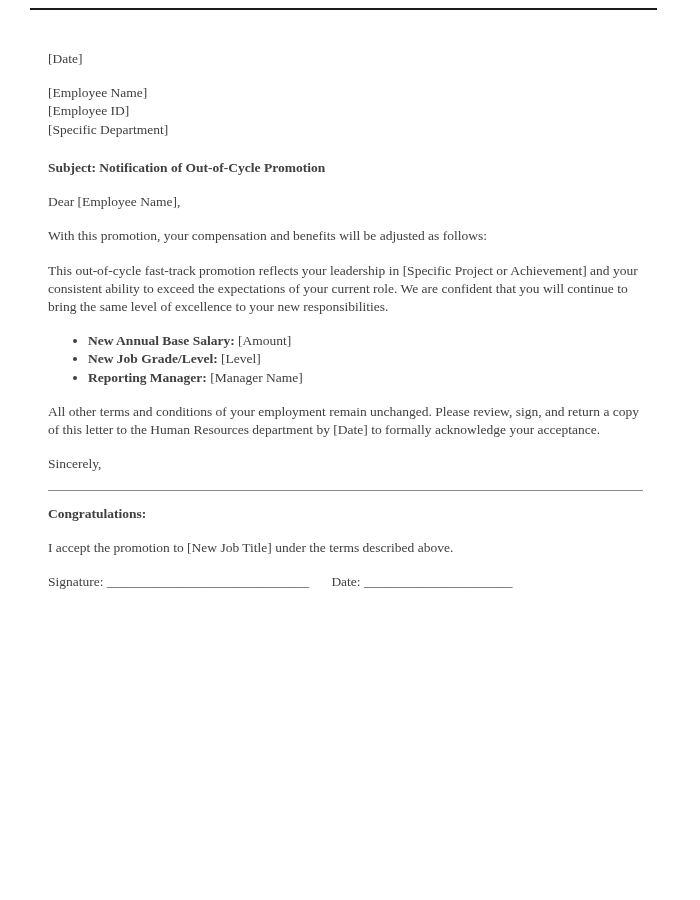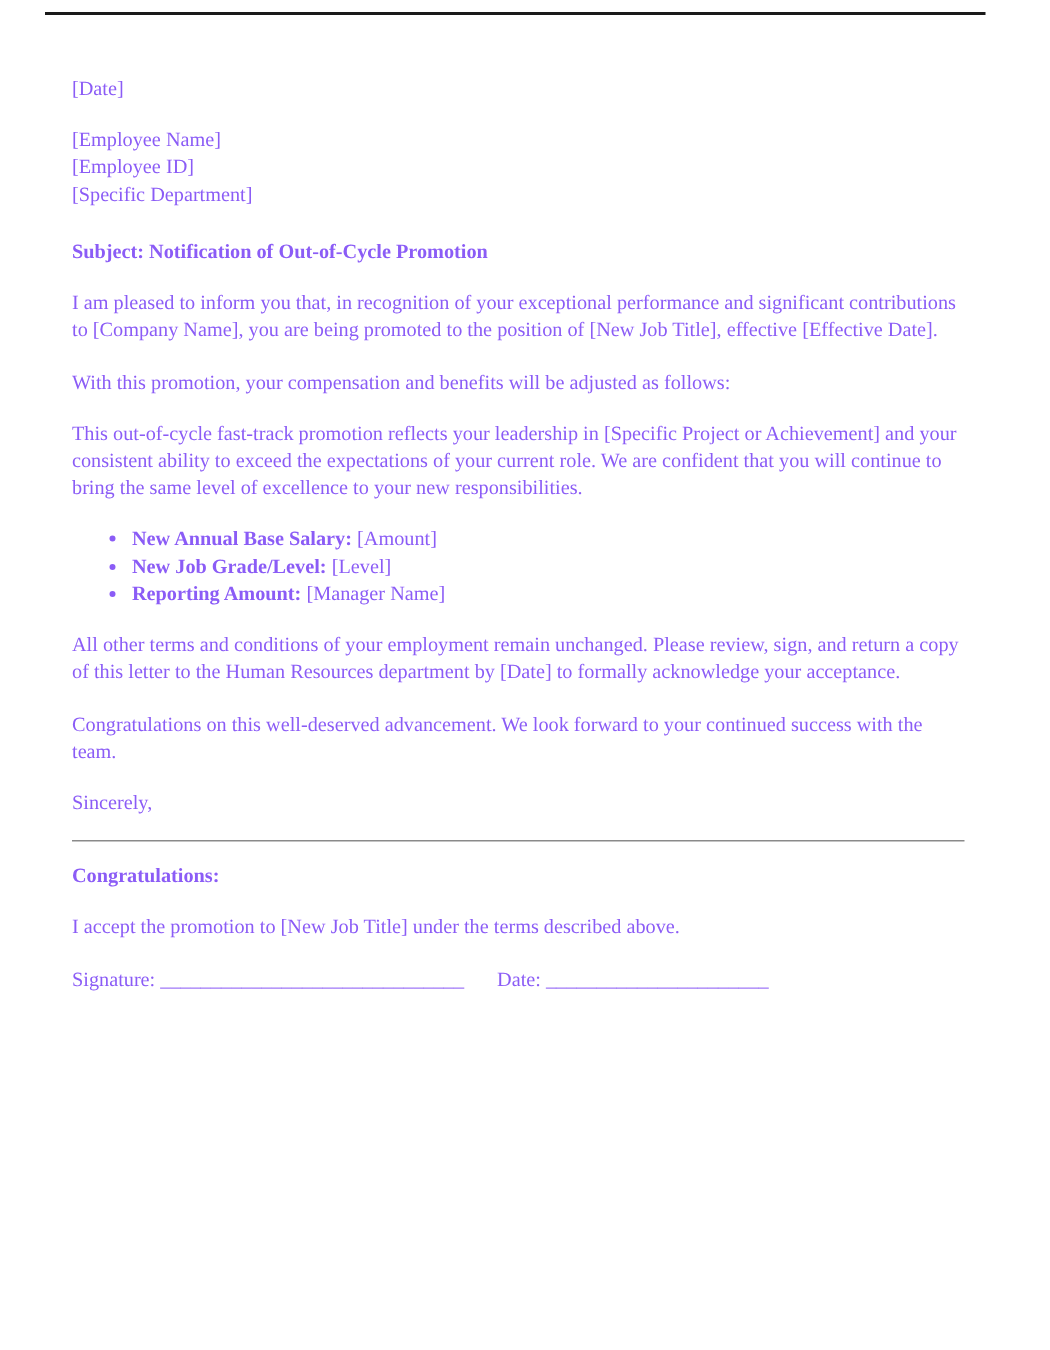--- a/index.html
+++ b/index.html
@@ -16,21 +16,21 @@
     left: 30px;
     top: 8px;
     width: 627px;
     height: 797px;
     border-top: 2px solid #1a1a1a;
     padding: 40px 14px 0 18px;
     overflow: hidden;
     font-family: "Liberation Serif", "DejaVu Serif", serif;
     font-size: 13.5px;
     line-height: 1.35;
-    color: #8b5cf6;
+    color: #404040;
   }
   p { margin: 0 0 16px 0; }
   .bold { font-weight: bold; font-family: Liberation Serif, serif; }
   ul.comp-list {
     margin: 0 0 16px 0;
     padding: 0 0 0 40px;
     list-style-type: disc;
   }
   ul.comp-list li { margin: 0; padding: 0; }
   hr.divider {
@@ -49,36 +49,35 @@
   <p>[Date]</p>
 
   <div style="margin: 0 0 20px 0;">
     <div>[Employee Name]</div>
     <div>[Employee ID]</div>
     <div>[Specific Department]</div>
   </div>
 
   <p class="bold">Subject: Notification of Out-of-Cycle Promotion</p>
 
+  <p>Dear [Employee Name],</p>
 
-  <p>I am pleased to inform you that, in recognition of your exceptional performance and significant contributions to [Company Name], you are being promoted to the position of [New Job Title], effective [Effective Date].</p>
 
   <p>With this promotion, your compensation and benefits will be adjusted as follows:</p>
 
   <p>This out-of-cycle fast-track promotion reflects your leadership in [Specific Project or Achievement] and your consistent ability to exceed the expectations of your current role. We are confident that you will continue to bring the same level of excellence to your new responsibilities.</p>
 
   <ul class="comp-list">
     <li><span class="bold">New Annual Base Salary:</span><span> [Amount]</span></li>
     <li><span class="bold">New Job Grade/Level:</span><span> [Level]</span></li>
-    <li><span class="bold">Reporting Amount:</span><span> [Manager Name]</span></li>
+    <li><span class="bold">Reporting Manager:</span><span> [Manager Name]</span></li>
   </ul>
 
   <p>All other terms and conditions of your employment remain unchanged. Please review, sign, and return a copy of this letter to the Human Resources department by [Date] to formally acknowledge your acceptance.</p>
 
-  <p>Congratulations on this well-deserved advancement. We look forward to your continued success with the team.</p>
 
   <p>Sincerely,</p>
 
 
   <hr class="divider">
 
   <p class="bold">Congratulations:</p>
 
   <p>I accept the promotion to [New Job Title] under the terms described above.</p>
 

